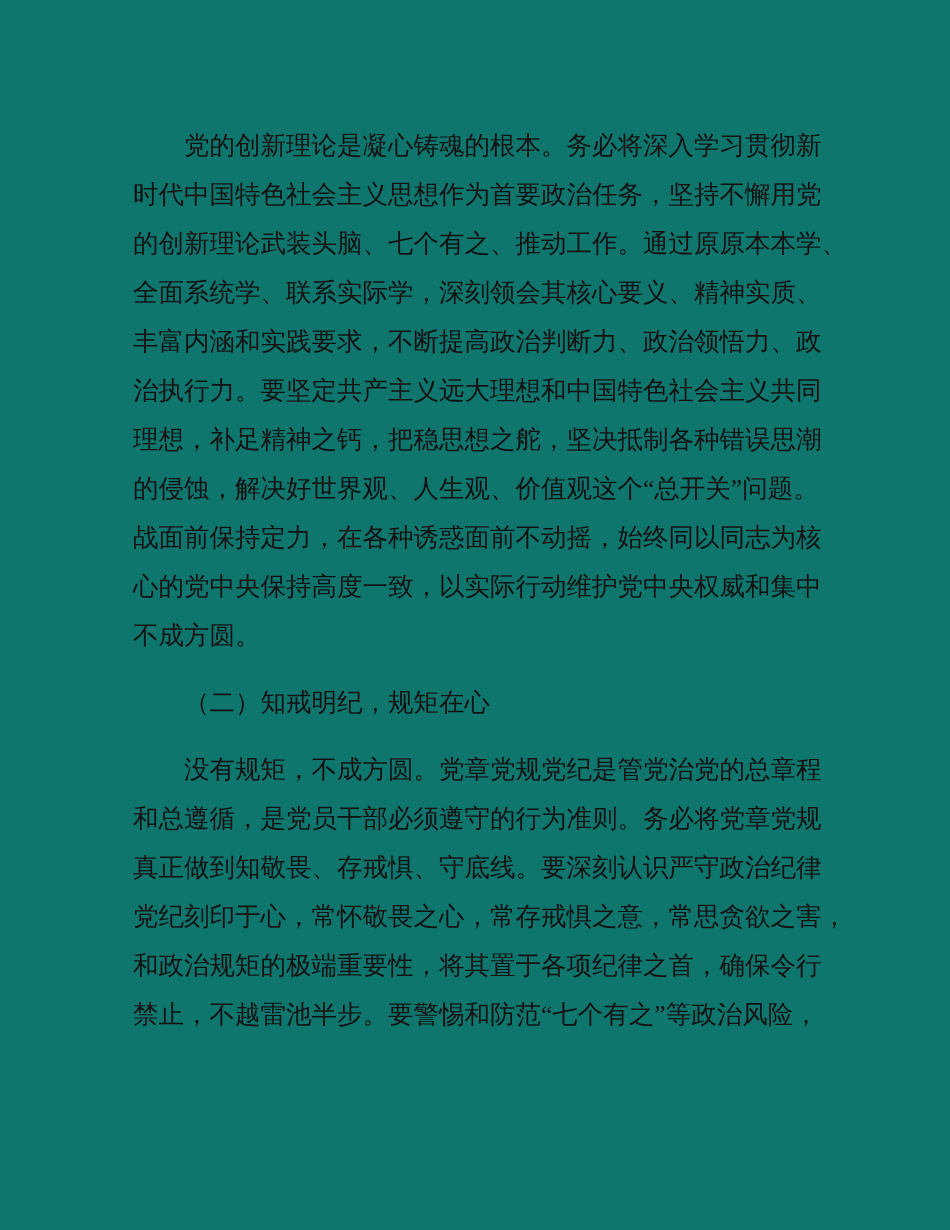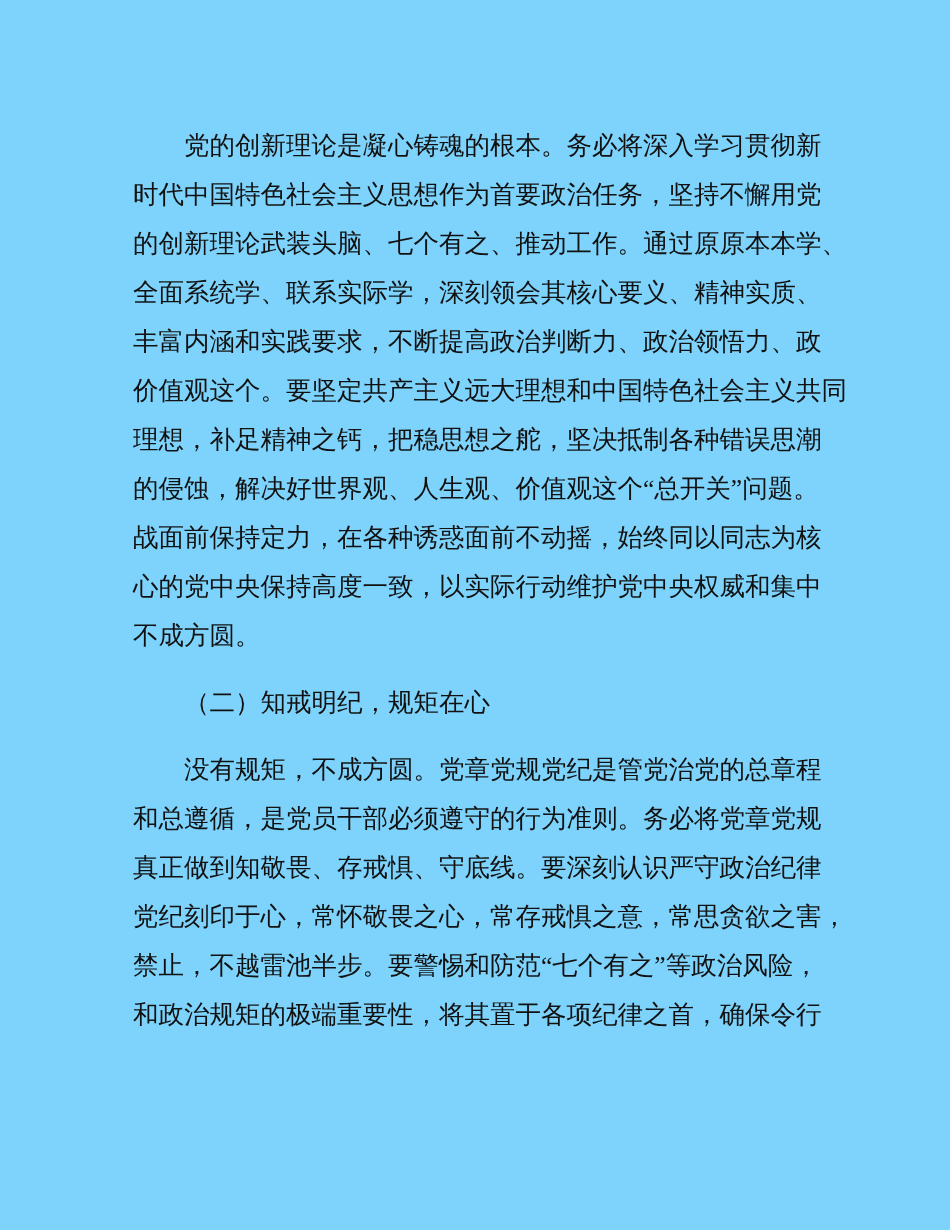--- a/index.html
+++ b/index.html
@@ -4,21 +4,21 @@
 <style>
   html, body {
     margin: 0;
     padding: 0;
     background: #ffffff;
   }
   .page {
     position: relative;
     width: 950px;
     height: 1230px;
-    background: #7dd3fc;
+    background: #0f766e;
     overflow: hidden;
     font-family: "Liberation Serif", "DejaVu Serif", serif;
   }
   .doc-body {
     position: absolute;
     left: 133px;
     top: 121px;
     width: 689px;
     color: #111111;
   }
@@ -37,32 +37,32 @@
 <body>
 
 <div class="page">
   <div class="doc-body">
     <div class="textblock">
         <div class="line">党的创新理论是凝心铸魂的根本。务必将深入学习贯彻新</div>
         <div class="line">时代中国特色社会主义思想作为首要政治任务，坚持不懈用党</div>
         <div class="line">的创新理论武装头脑、七个有之、推动工作。通过原原本本学、</div>
         <div class="line">全面系统学、联系实际学，深刻领会其核心要义、精神实质、</div>
         <div class="line">丰富内涵和实践要求，不断提高政治判断力、政治领悟力、政</div>
-        <div class="line">价值观这个。要坚定共产主义远大理想和中国特色社会主义共同</div>
+        <div class="line">治执行力。要坚定共产主义远大理想和中国特色社会主义共同</div>
         <div class="line">理想，补足精神之钙，把稳思想之舵，坚决抵制各种错误思潮</div>
         <div class="line">的侵蚀，解决好世界观、人生观、价值观这个“总开关”问题。</div>
         <div class="line">战面前保持定力，在各种诱惑面前不动摇，始终同以同志为核</div>
         <div class="line">心的党中央保持高度一致，以实际行动维护党中央权威和集中</div>
         <div class="line">不成方圆。</div>
       </div>
     <div class="textblock">
         <div class="line">（二）知戒明纪，规矩在心</div>
       </div>
     <div class="textblock">
         <div class="line">没有规矩，不成方圆。党章党规党纪是管党治党的总章程</div>
         <div class="line">和总遵循，是党员干部必须遵守的行为准则。务必将党章党规</div>
         <div class="line">真正做到知敬畏、存戒惧、守底线。要深刻认识严守政治纪律</div>
         <div class="line">党纪刻印于心，常怀敬畏之心，常存戒惧之意，常思贪欲之害，</div>
+        <div class="line">和政治规矩的极端重要性，将其置于各项纪律之首，确保令行</div>
         <div class="line">禁止，不越雷池半步。要警惕和防范“七个有之”等政治风险，</div>
-        <div class="line">和政治规矩的极端重要性，将其置于各项纪律之首，确保令行</div>
       </div>
   </div>
 </div>
 
 </body></html>

